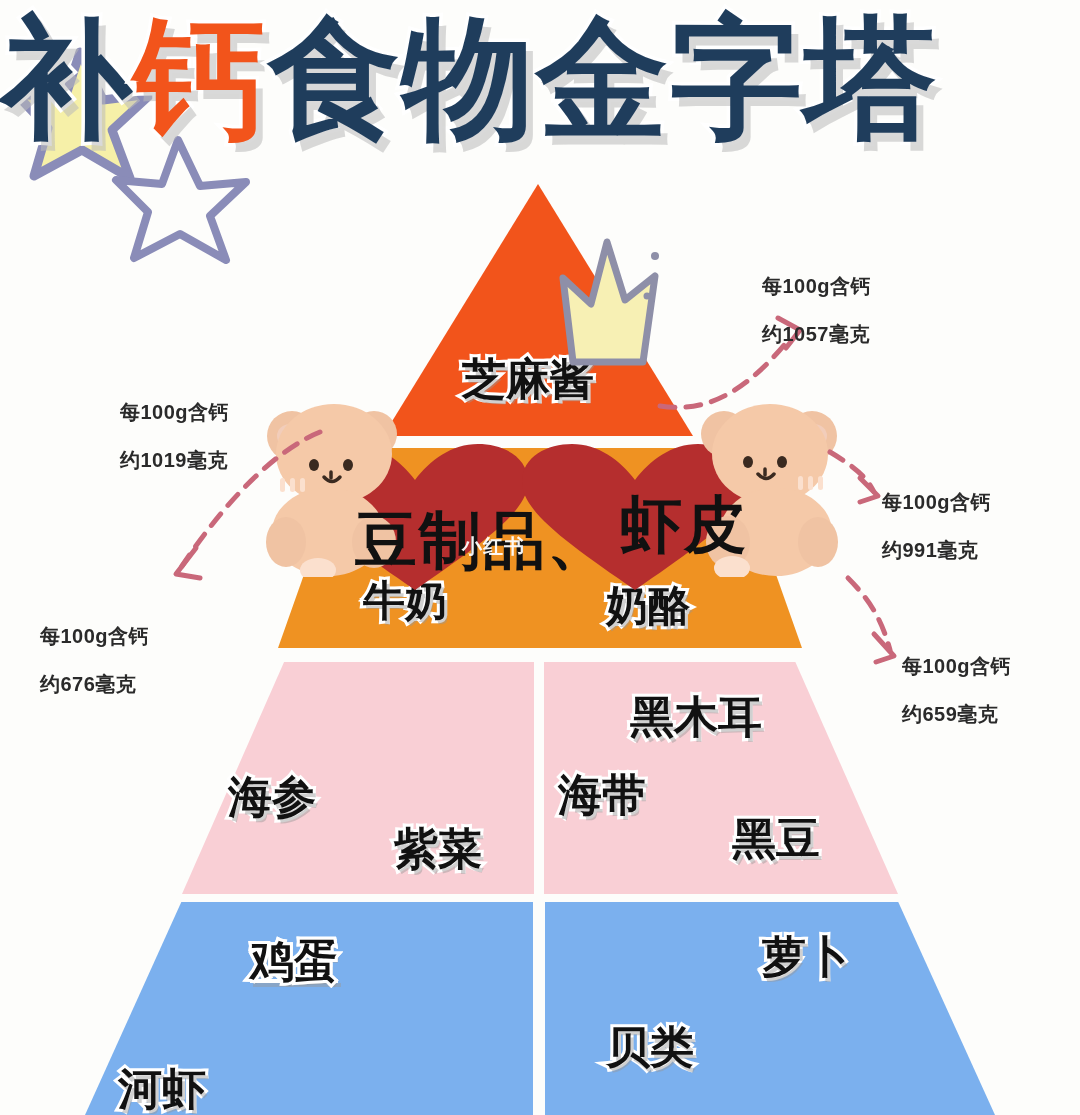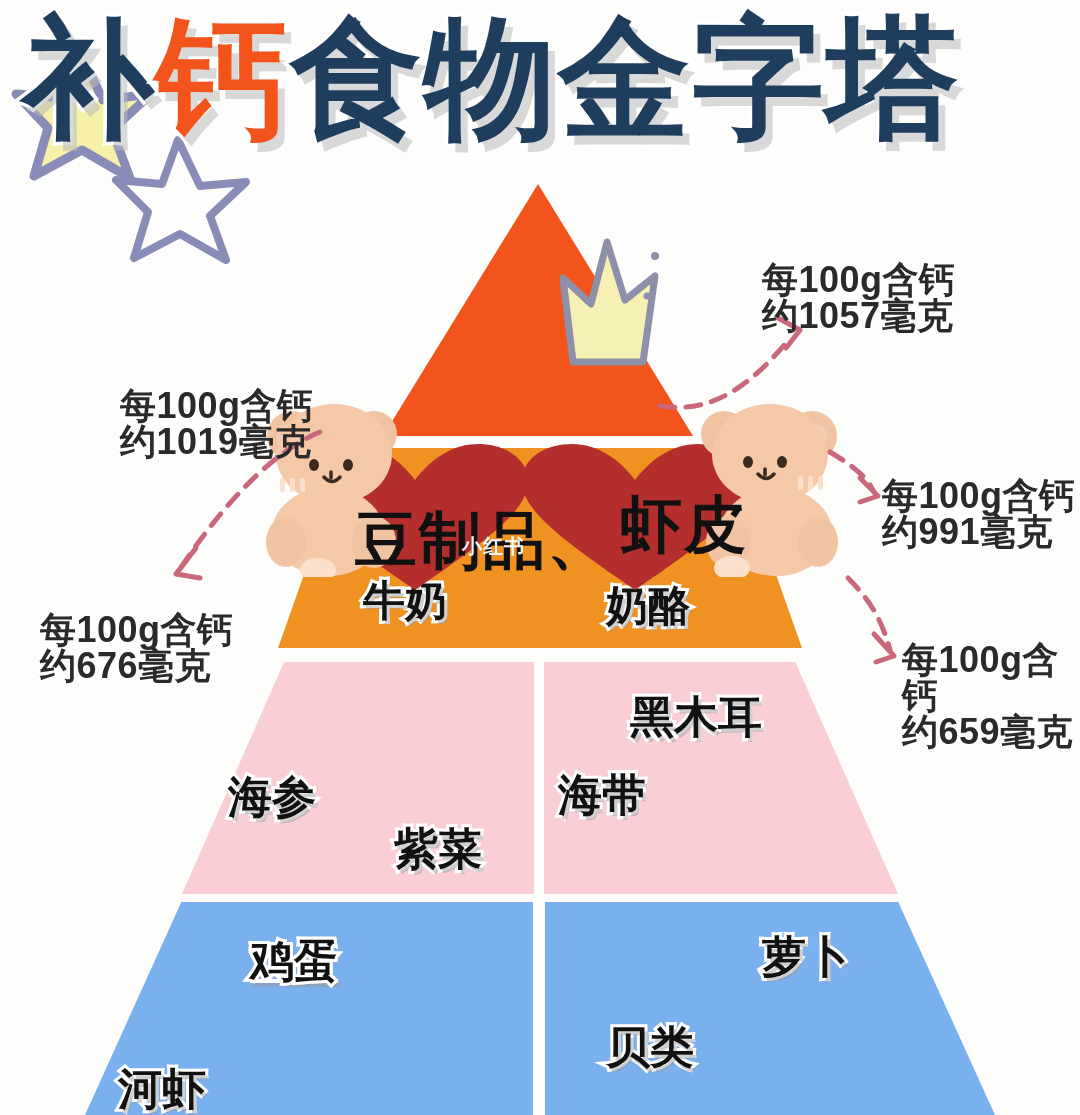--- a/index.html
+++ b/index.html
@@ -10,21 +10,21 @@
     overflow: hidden;
     position: relative;
   }
   #stage { position: absolute; inset: 0; }
 
   
   .title {
     position: absolute;
     left: 0; top: 4px;
     width: 960px;
-    text-align: right;
+    text-align: left;
     white-space: nowrap;
     font-weight: 900;
     font-size: 132px;
     line-height: 150px;
     letter-spacing: 2px;
     color: #1F3D5C;
     -webkit-text-stroke: 7px #ffffff;
     paint-order: stroke fill;
     text-shadow: 7px 9px 0 rgba(185,185,185,0.55);
     z-index: 12;
@@ -122,22 +122,22 @@
     color: #111111;
     white-space: nowrap;
     z-index: 9;
     letter-spacing: 2px;
   }
 
   
   .note {
     position: absolute;
     font-weight: 700;
-    font-size: 36px;
-    line-height: 36px;
+    font-size: 20px;
+    line-height: 48px;
     color: #2a2a2a;
     white-space: pre-line;
     letter-spacing: 0.5px;
     z-index: 10;
   }
 
   .watermark {
     position: absolute;
     left: 462px; top: 533px;
     font-size: 20px;
@@ -245,29 +245,31 @@
       <path d="M196 548 L176 574 L200 578"></path>
       <path d="M874 634 L894 656 L876 662"></path>
     </g>
   </svg>
 
   <div class="hero" style="left:355px; top:483px;margin-top:16px;">豆制品、</div>
   <div class="hero" style="left:620px; top:483px;">虾皮</div>
 
   <div class="watermark">小红书</div>
 
+  <div class="food big" style="left:462px; top:350px;">芝麻酱</div>
 
   <div class="food mid" style="left:363px; top:573px;">牛奶</div>
   <div class="food mid" style="left:606px; top:578px;">奶酪</div>
 
   <div class="food big" style="left:228px; top:768px;">海参</div>
   <div class="food big" style="left:394px; top:820px;">紫菜</div>
 
   <div class="food big" style="left:630px; top:688px;">黑木耳</div>
   <div class="food big" style="left:558px; top:766px;">海带</div>
+  <div class="food big" style="left:732px; top:810px;">黑豆</div>
 
   <div class="food big" style="left:250px; top:932px;text-decoration:underline;">鸡蛋</div>
   <div class="food big" style="left:118px; top:1016px;margin-top:44px;">河虾</div>
 
   <div class="food big" style="left:762px; top:928px;">萝卜</div>
   <div class="food big" style="left:606px; top:1018px;">贝类</div>
 
   <div class="note" style="left:762px; top:262px;">每100g含钙
 约1057毫克</div>
   <div class="note" style="left:120px; top:388px;">每100g含钙

